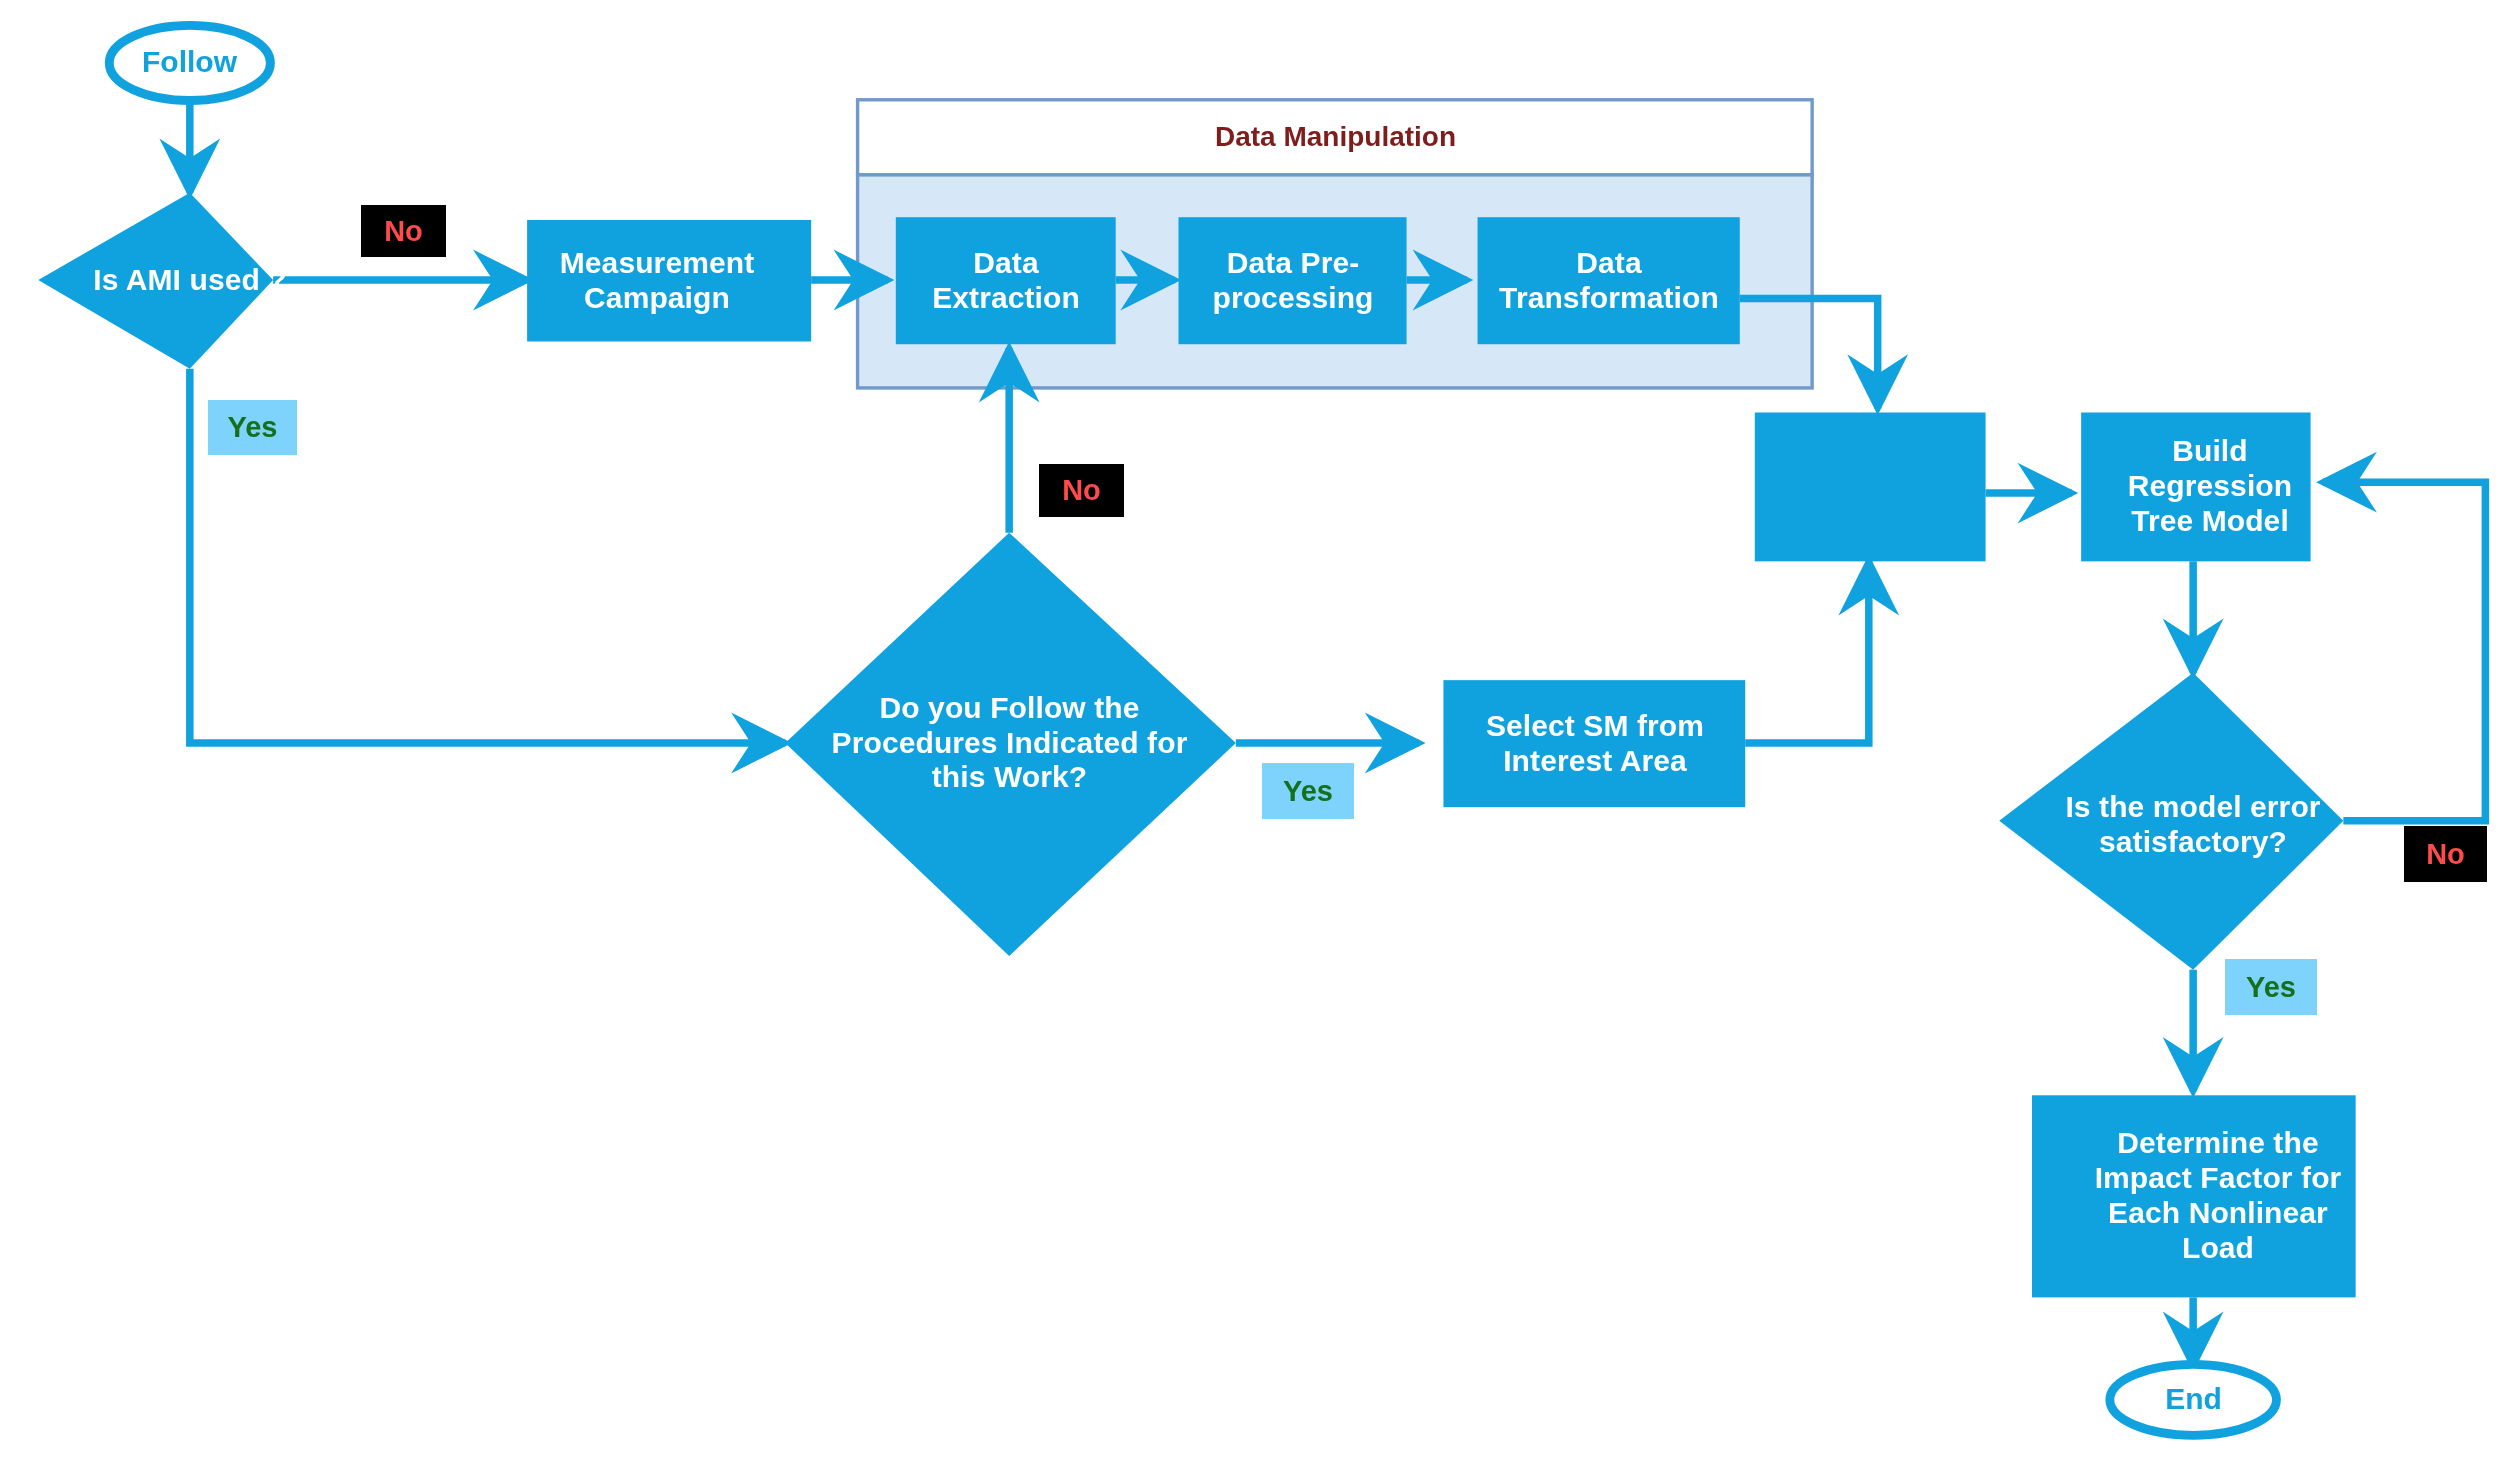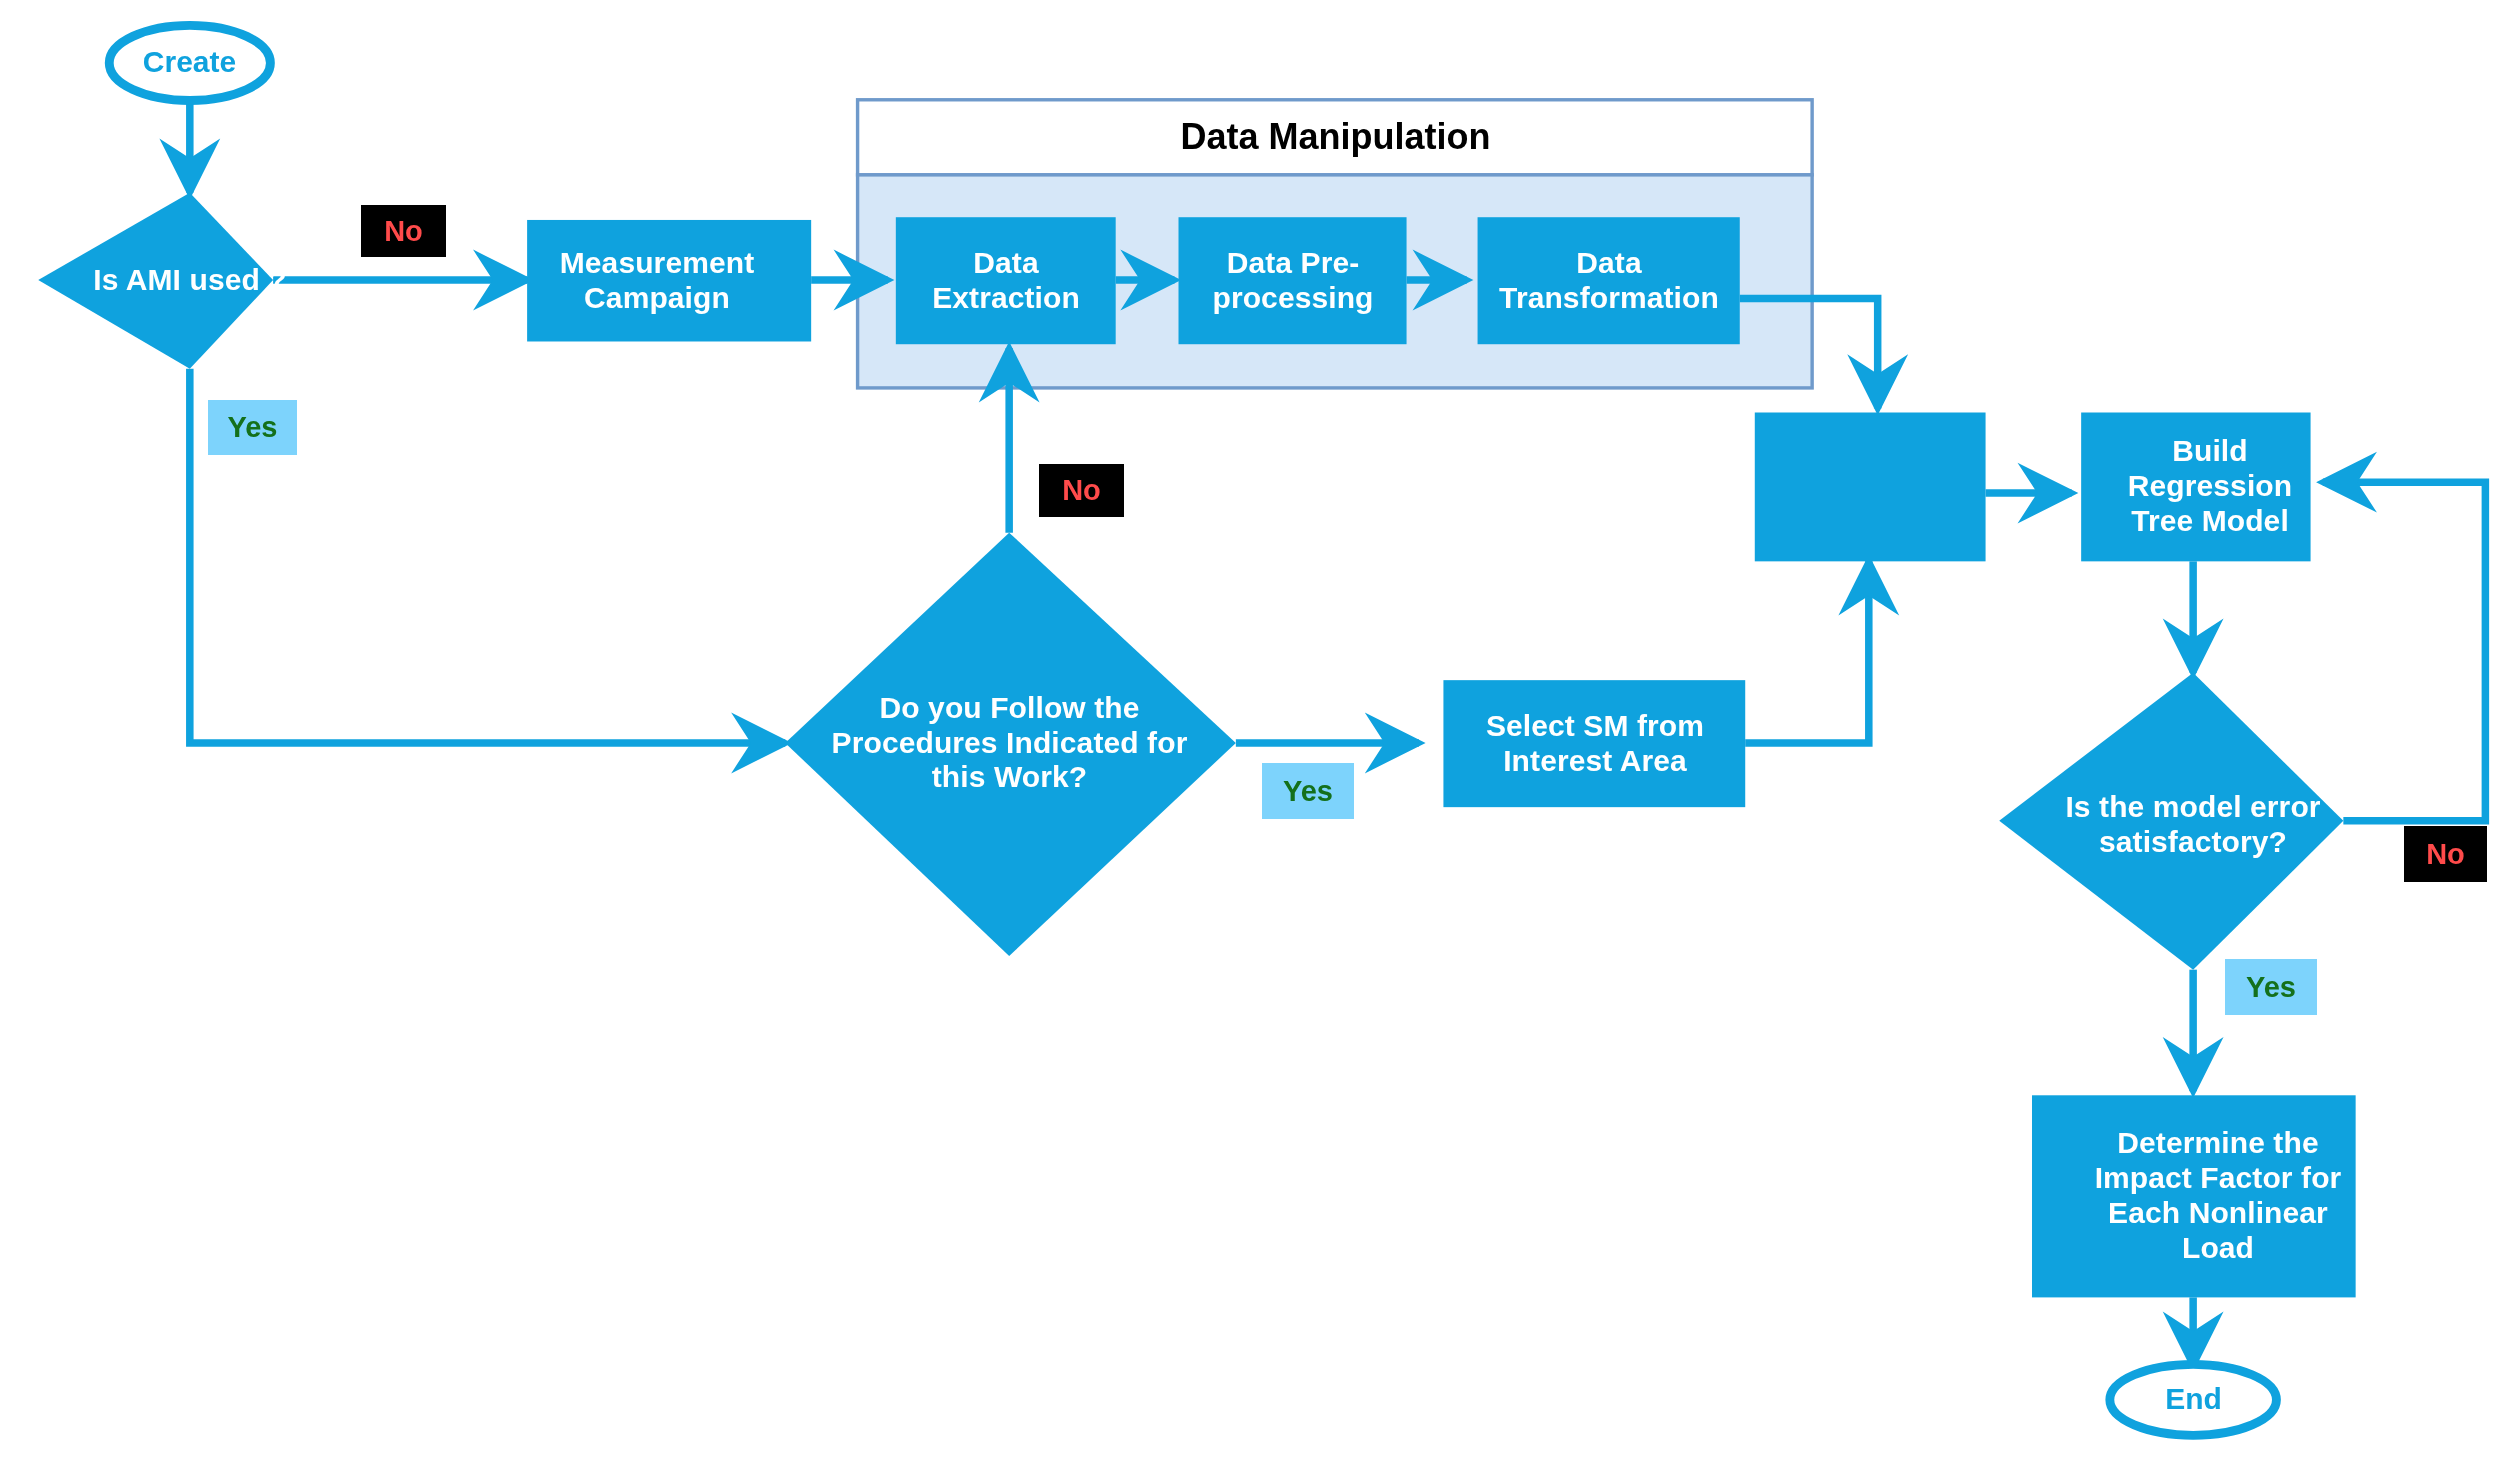--- a/index.html
+++ b/index.html
@@ -31,21 +31,21 @@
     align-items: center;
     justify-content: center;
     text-align: center;
     font-weight: bold;
     line-height: 1.16;
     pointer-events: none;
     white-space: pre-line;
   }
   .box-label   { color: #ffffff; font-size: 30px; letter-spacing: 0.1px; }
   .term-label  { color: #0FA2DE; font-size: 30px; }
-  .panel-title { color: #000000; font-size: 36px; }
+  .panel-title { color: #7f1d1d; font-size: 28px; }
   .edge-label {
     position: absolute;
     display: flex;
     align-items: center;
     justify-content: center;
     font-weight: bold;
     font-size: 29px;
     line-height: 1;
   }
   .edge-yes { background: #7dd3fc; color: #14701B; }
@@ -121,21 +121,21 @@
 
     <rect x="2114" y="996" width="442" height="186" fill="#0FA2DE"></rect>
 
     <polygon points="3212,985 3432,1202 3212,1420 2928,1202" fill="#0FA2DE"></polygon>
 
     <rect x="2976" y="1604" width="474" height="296" fill="#0FA2DE"></rect>
 
     <ellipse cx="3212" cy="2050" rx="122" ry="52" fill="#FFFFFF" stroke="#0FA2DE" stroke-width="13"></ellipse>
   </svg>
 
-  <div class="node-label term-label" style="left:109px; top:25px; width:161px; height:75px;">Create</div>
+  <div class="node-label term-label" style="left:109px; top:25px; width:161px; height:75px;">Follow</div>
 
   <div class="node-label box-label" style="left:59px; top:246px; width:262px; height:68px;">Is AMI used ?</div>
 
   <div class="node-label box-label" style="left:515px; top:220px; width:284px; height:122px;">Measurement
 Campaign</div>
 
   <div class="node-label box-label" style="left:896px; top:217px; width:220px; height:127px;">Data
 Extraction</div>
 
   <div class="node-label box-label" style="left:1179px; top:217px; width:228px; height:127px;">Data Pre-

